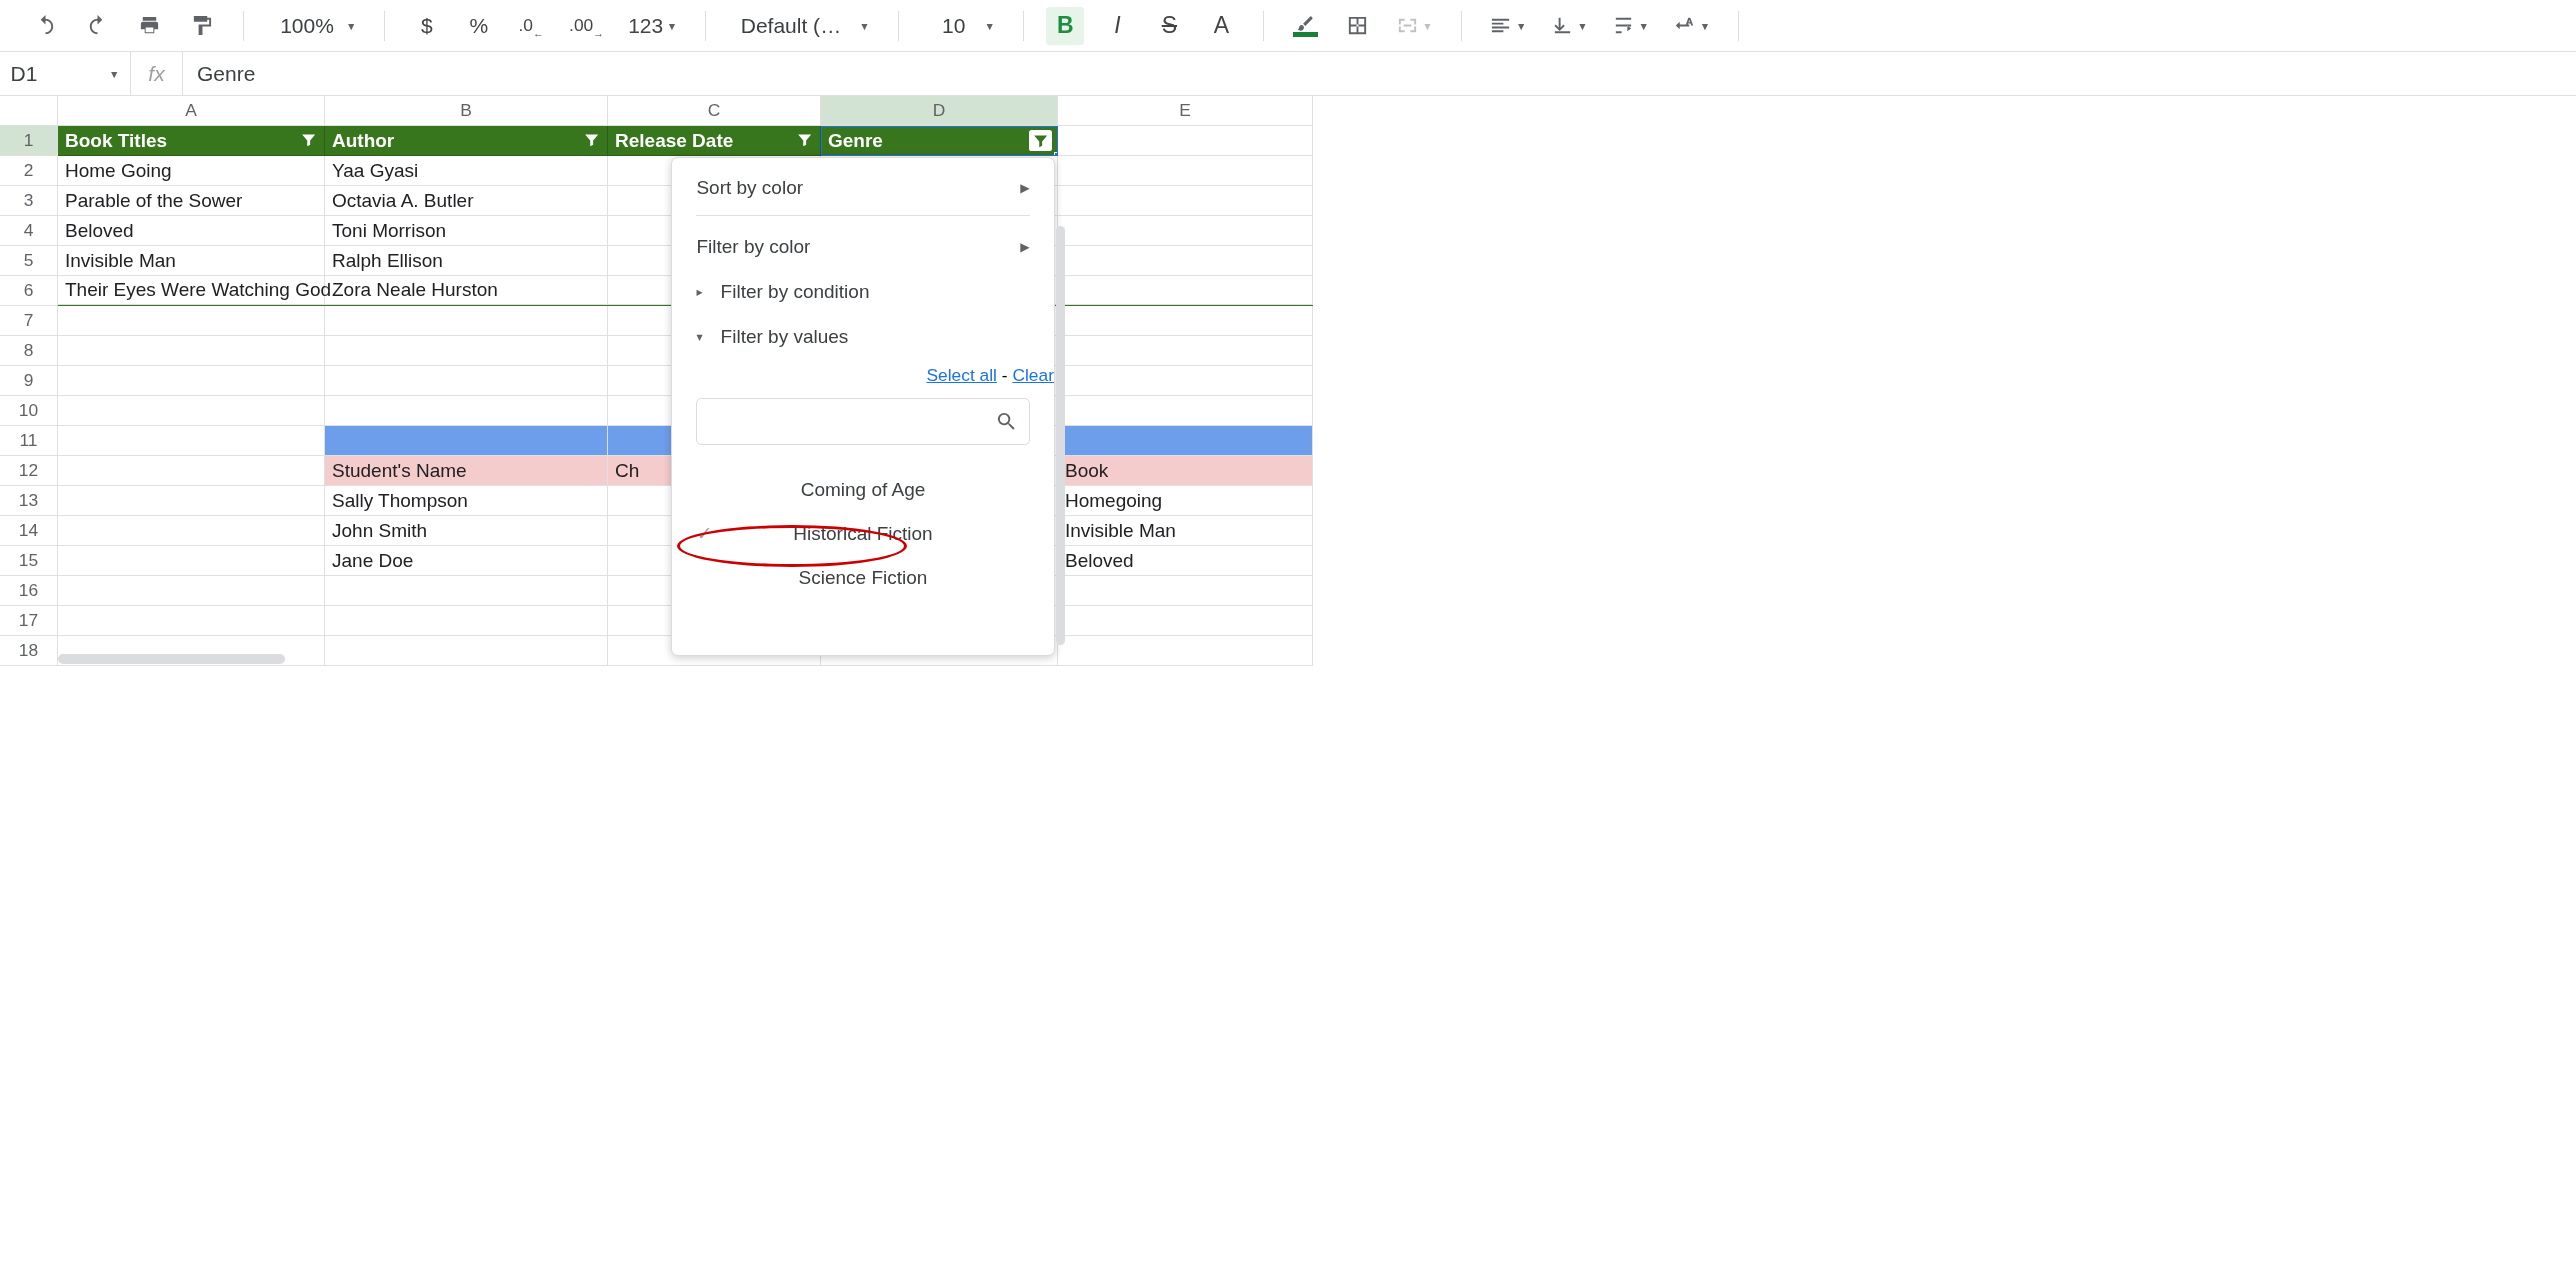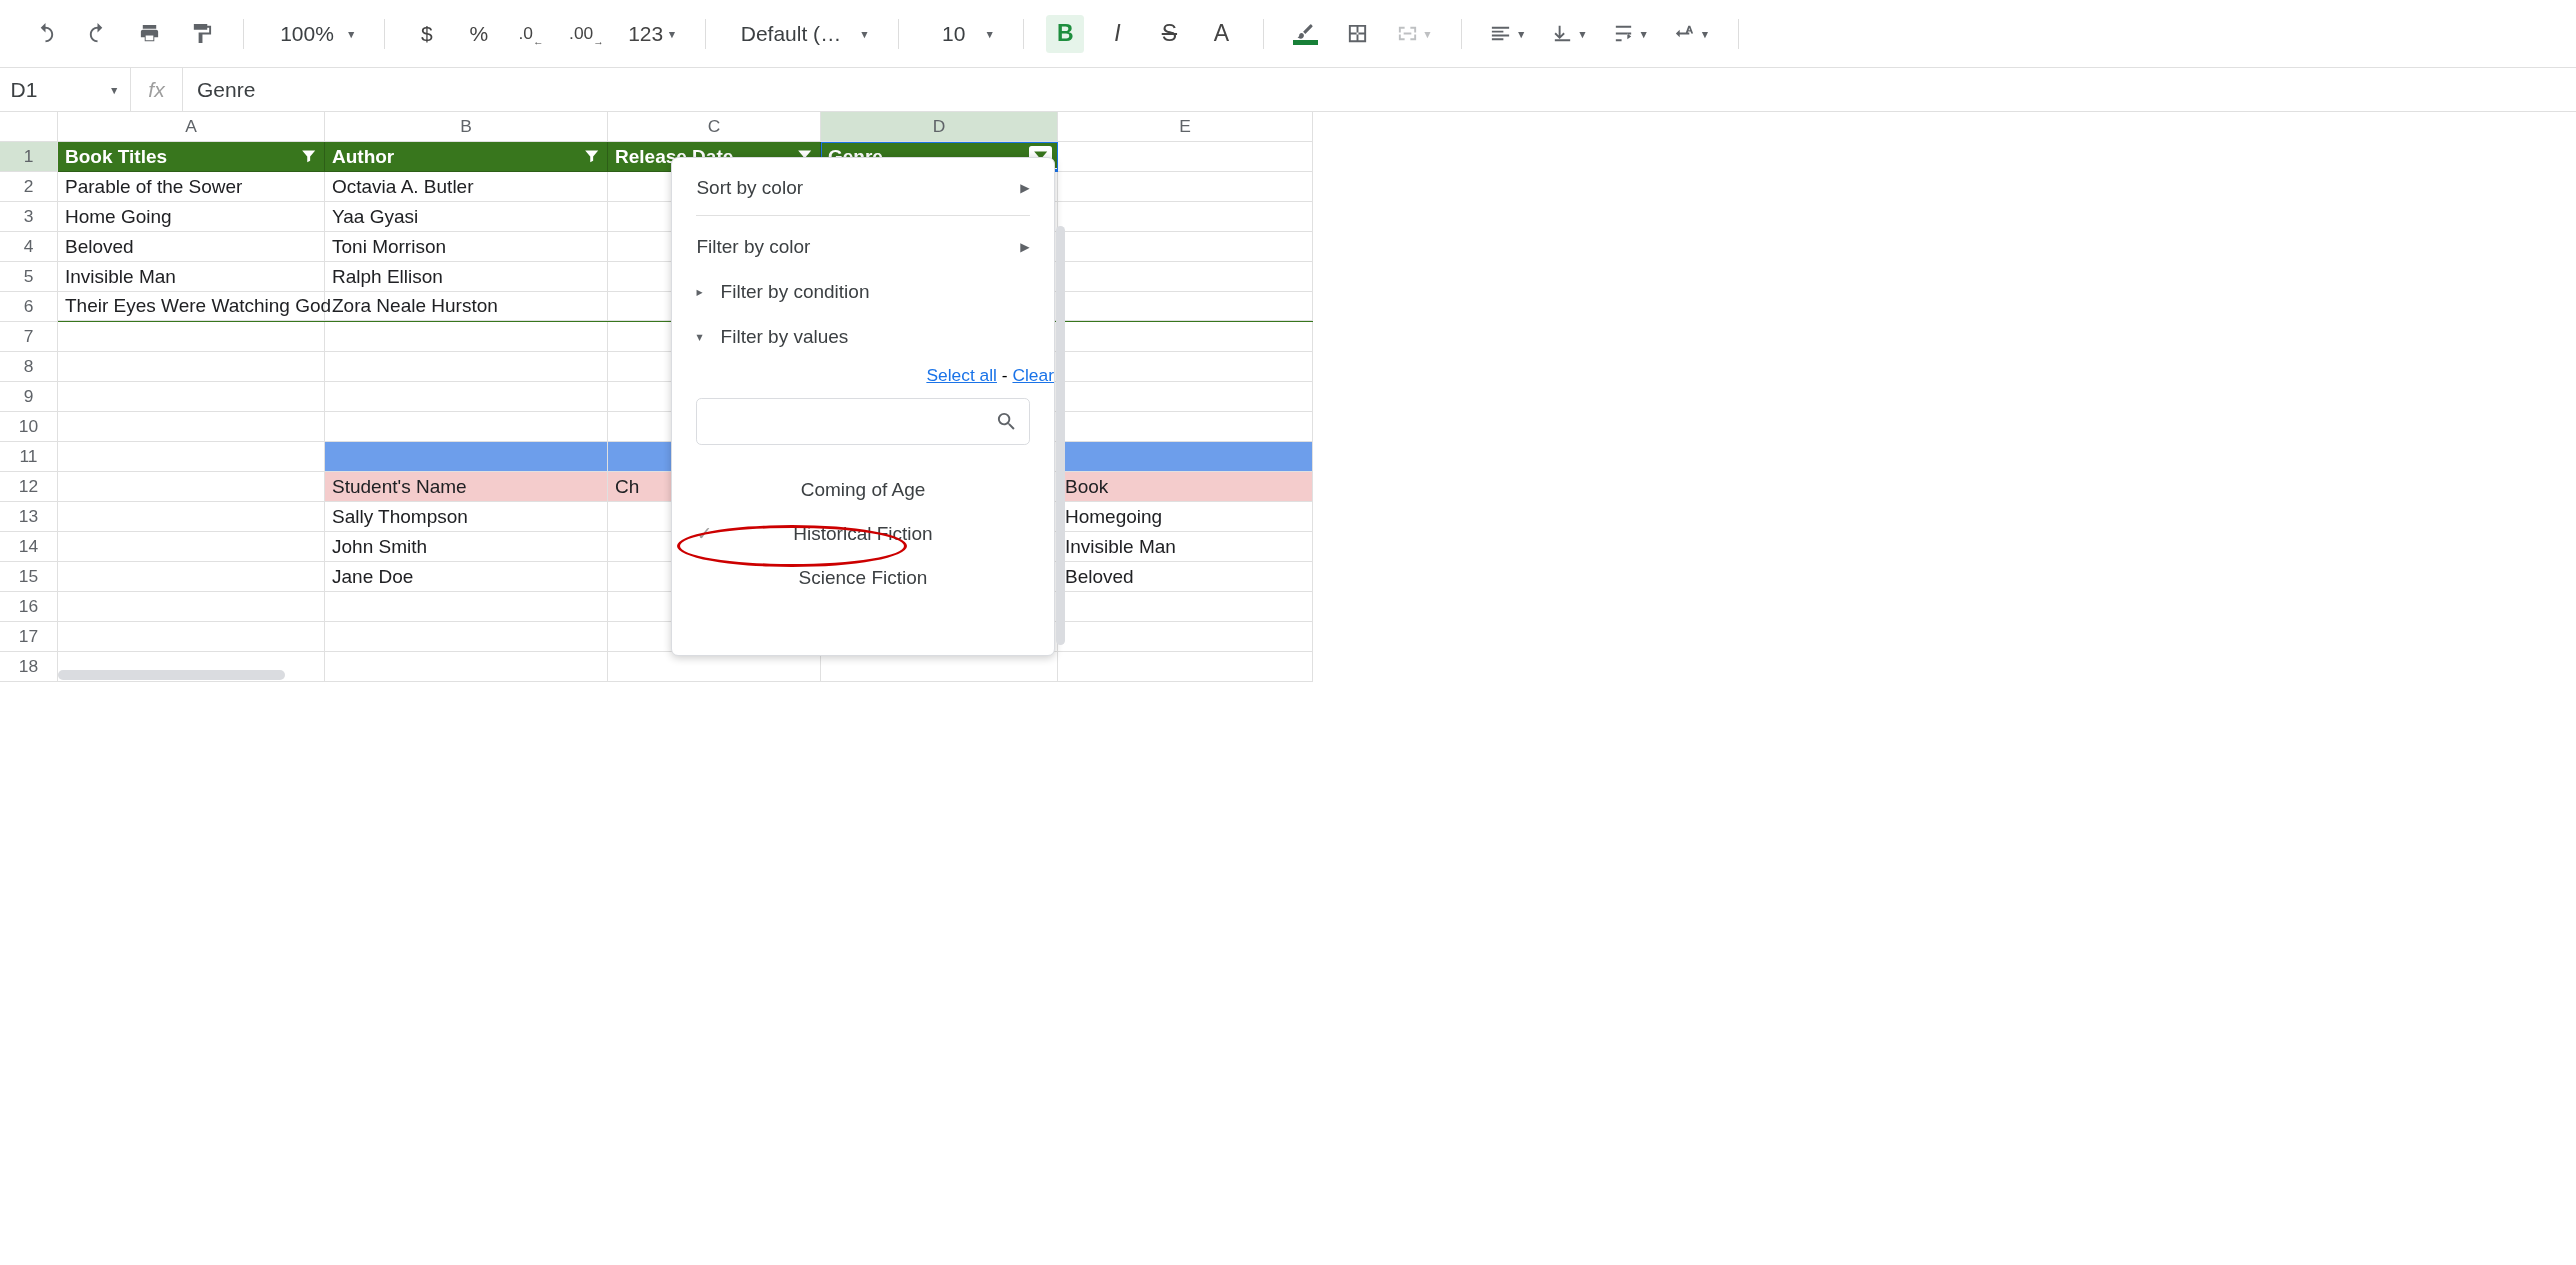--- a/index.html
+++ b/index.html
@@ -1,20 +1,20 @@
 <!DOCTYPE html>
 <html style="font-size:14px"><head>
 <meta charset="utf-8">
 <style>
   * { box-sizing: border-box; margin: 0; padding: 0; font-family: Arial, sans-serif; }
   body { background: #fff; overflow: hidden; }
 
   
   .toolbar {
-    display: flex; align-items: center; height: 68px;
+    display: flex; align-items: center; height: 52px;
     padding: 0 26px; gap: 14px; border-bottom: 0.9px solid #e0e0e0;
     background: #fff; font-size: 21px; color: #444; text-align: center;
   }
   .tkbtn { display:flex; align-items:center; justify-content:center; height:38px; min-width:38px; padding:0 5.2px; border-radius:3.5px; cursor:pointer; }
   .tkbtn svg { width:23px; height:23px; fill:#5f6368; }
   .tkbtn.bold { background:#e6f4ea; }
   .tkbtn.bold span { color:#1e8e3e; font-weight:bold; font-size:23px; }
   .tksep { width:0.9px; height:30px; background:#ddd; margin:0 8.7px; }
   .zoom { font-size:21px; color:#3c4043; padding:0 8.7px; }
   .font { font-size:21px; color:#3c4043; padding:0 7px; max-width:122px; white-space:nowrap; overflow:hidden; text-overflow:ellipsis; }
@@ -269,29 +269,29 @@
               <svg viewBox="0 0 24 24">
                 <path d="M3 5h18l-7 8v6l-4 2v-8z"></path>
               </svg>
             </span>
           <div class="sel-handle"></div>
         </div>
         <div class="cell colE"></div>
       </div>
 
       <div class="row">
+        <div class="cell colA">Home Going</div>
+        <div class="cell colB">Yaa Gyasi</div>
+        <div class="cell colC"></div>
+        <div class="cell colD"></div>
+        <div class="cell colE"></div>
+      </div>
+      <div class="row">
         <div class="cell colA">Parable of the Sower</div>
         <div class="cell colB">Octavia A. Butler</div>
-        <div class="cell colC"></div>
-        <div class="cell colD"></div>
-        <div class="cell colE"></div>
-      </div>
-      <div class="row">
-        <div class="cell colA">Home Going</div>
-        <div class="cell colB">Yaa Gyasi</div>
         <div class="cell colC"></div>
         <div class="cell colD"></div>
         <div class="cell colE"></div>
       </div>
       <div class="row">
         <div class="cell colA">Beloved</div>
         <div class="cell colB">Toni Morrison</div>
         <div class="cell colC"></div>
         <div class="cell colD"></div>
         <div class="cell colE"></div>

